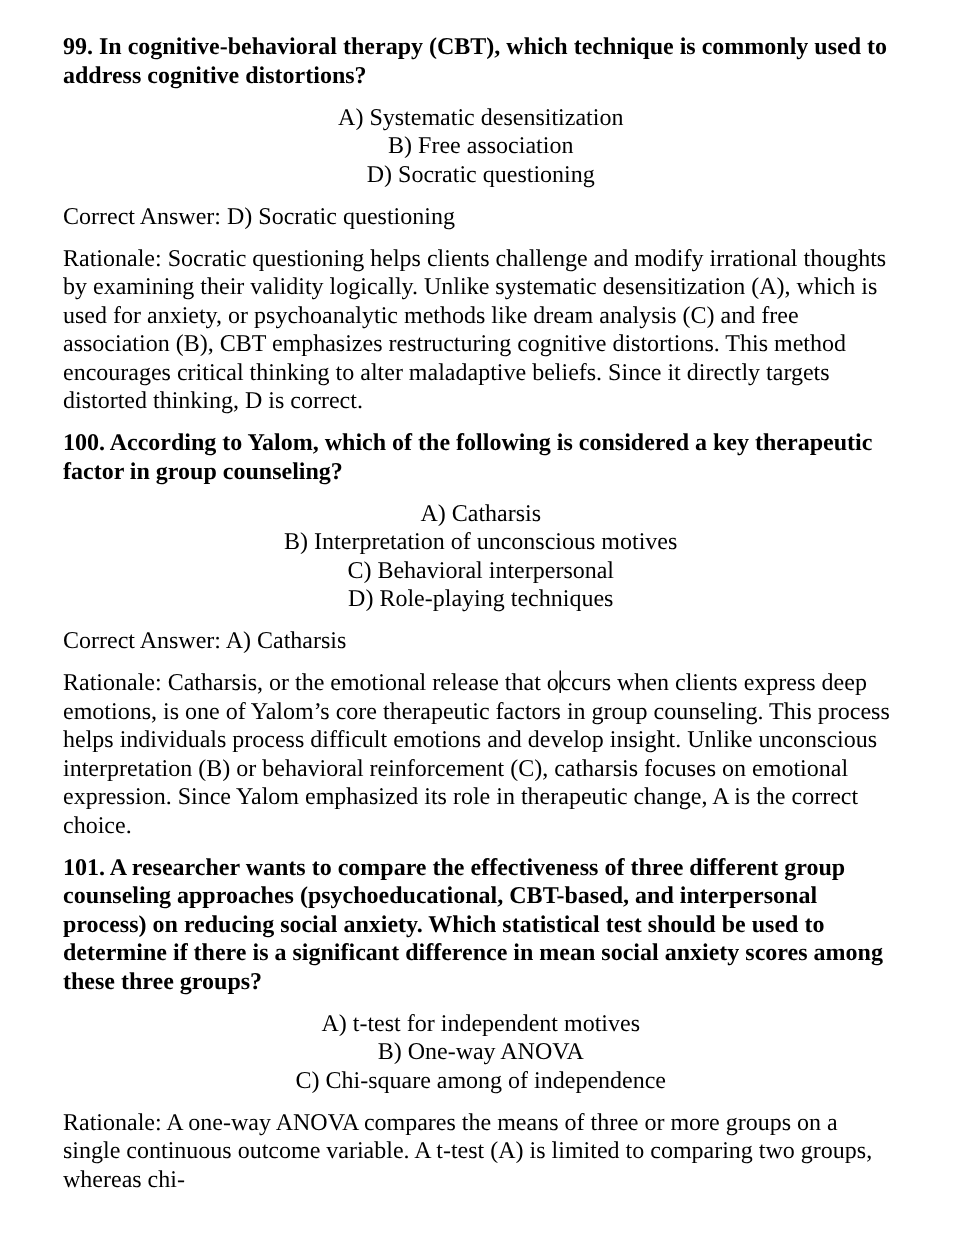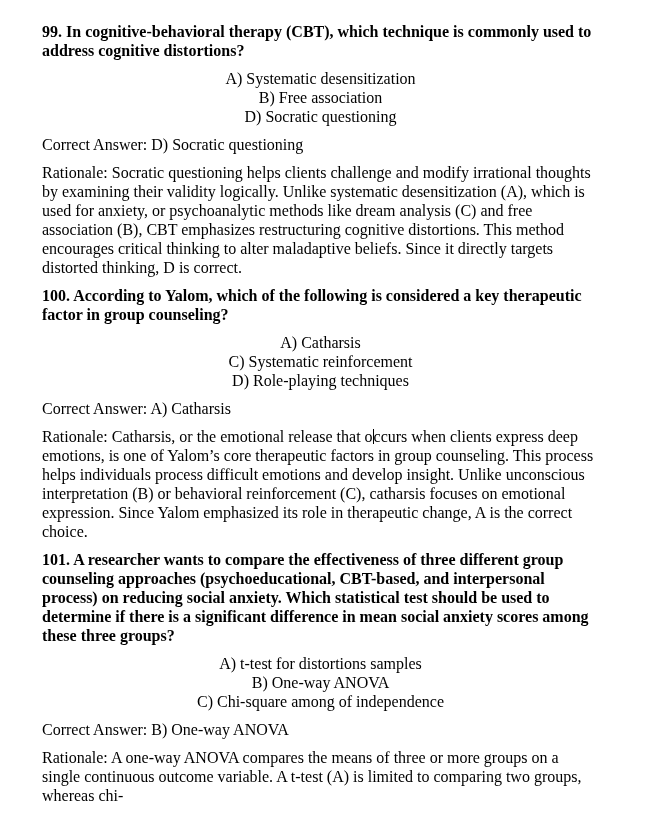--- a/index.html
+++ b/index.html
@@ -58,31 +58,31 @@
       <span class="option-line">D) Socratic questioning</span>
     </p>
     <p class="para"><span class="bold">Correct Answer:</span> <span>D) Socratic questioning</span></p>
     <p class="para"><span class="bold">Rationale:</span> <span>Socratic questioning helps clients challenge and modify irrational thoughts by examining their validity logically. Unlike systematic desensitization (A), which is used for anxiety, or psychoanalytic methods like dream analysis (C) and free association (B), CBT emphasizes restructuring cognitive distortions. This method encourages critical thinking to alter maladaptive beliefs. Since it directly targets distorted thinking, D is correct.</span></p>
   </section>
 
   <section>
     <p class="para q-head"><span>100.</span> <span>According to Yalom, which of the following is considered a key therapeutic factor in group counseling?</span></p>
     <p class="para">
       <span class="option-line">A) Catharsis</span>
-      <span class="option-line">C) Systematic reinforcement</span>
+      <span class="option-line">B) Interpretation of unconscious motives</span>
+      <span class="option-line">C) Behavioral interpersonal</span>
       <span class="option-line">D) Role-playing techniques</span>
     </p>
     <p class="para"><span class="bold">Correct Answer:</span> <span>A) Catharsis</span></p>
     <p class="para"><span class="bold">Rationale:</span> <span>Catharsis, or the emotional release that o</span><span class="caret"></span><span>ccurs when clients express deep emotions, is one of Yalom’s core therapeutic factors in group counseling. This process helps individuals process difficult emotions and develop insight. Unlike unconscious interpretation (B) or behavioral reinforcement (C), catharsis focuses on emotional expression. Since Yalom emphasized its role in therapeutic change, A is the correct choice.</span></p>
   </section>
 
   <section>
     <p class="para q-head"><span>101.</span> <span>A researcher wants to compare the effectiveness of three different group counseling approaches (psychoeducational, CBT-based, and interpersonal process) on reducing social anxiety. Which statistical test should be used to determine if there is a significant difference in mean social anxiety scores among these three groups?</span></p>
     <p class="para">
-      <span class="option-line">A) t-test for distortions samples</span>
+      <span class="option-line">A) t-test for independent motives</span>
       <span class="option-line">B) One-way ANOVA</span>
       <span class="option-line">C) Chi-square among of independence</span>
     </p>
-    <p class="para"><span class="bold">Correct Answer:</span> <span>B) One-way ANOVA</span></p>
     <p class="para"><span class="bold">Rationale:</span> <span>A one-way ANOVA compares the means of three or more groups on a single continuous outcome variable. A t-test (A) is limited to comparing two groups, whereas chi-</span></p>
   </section>
 
 </div>
 
 </body></html>

